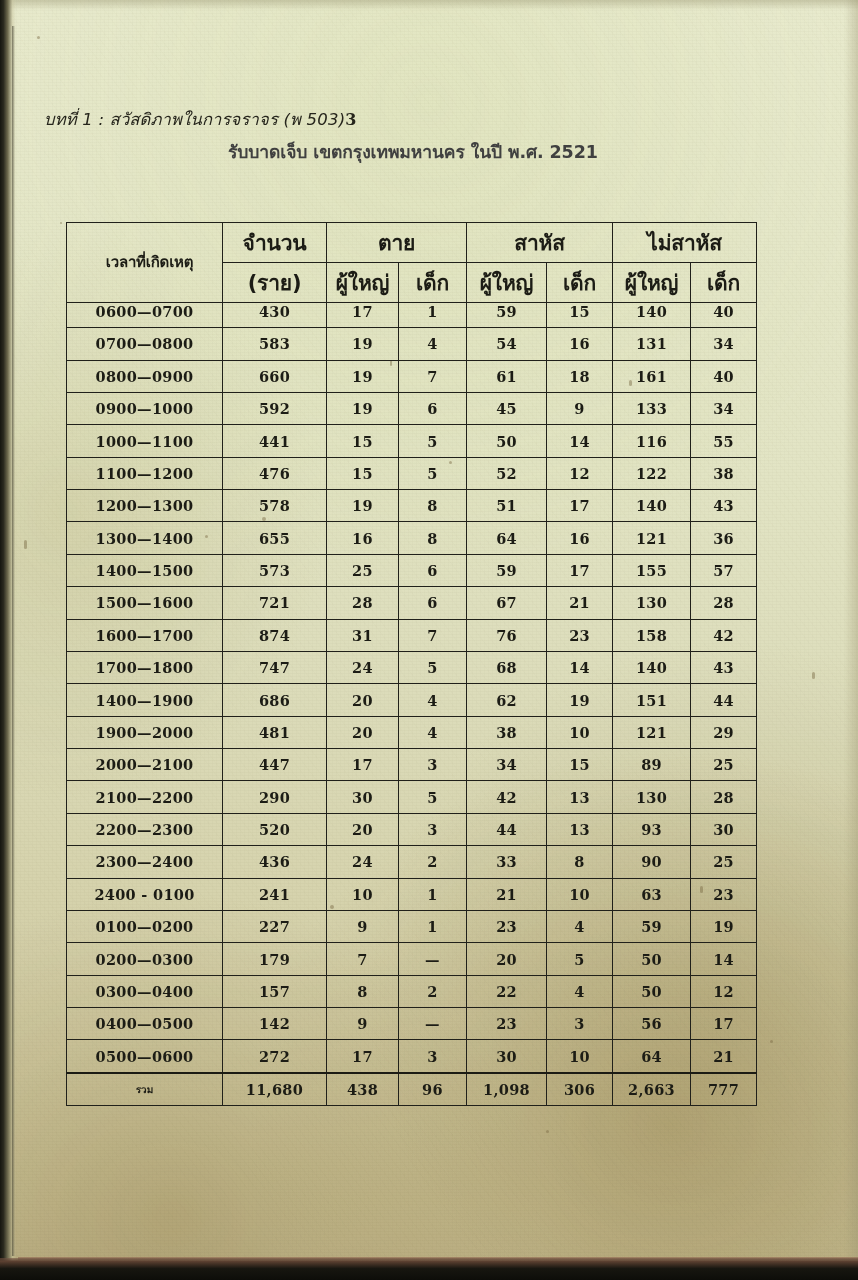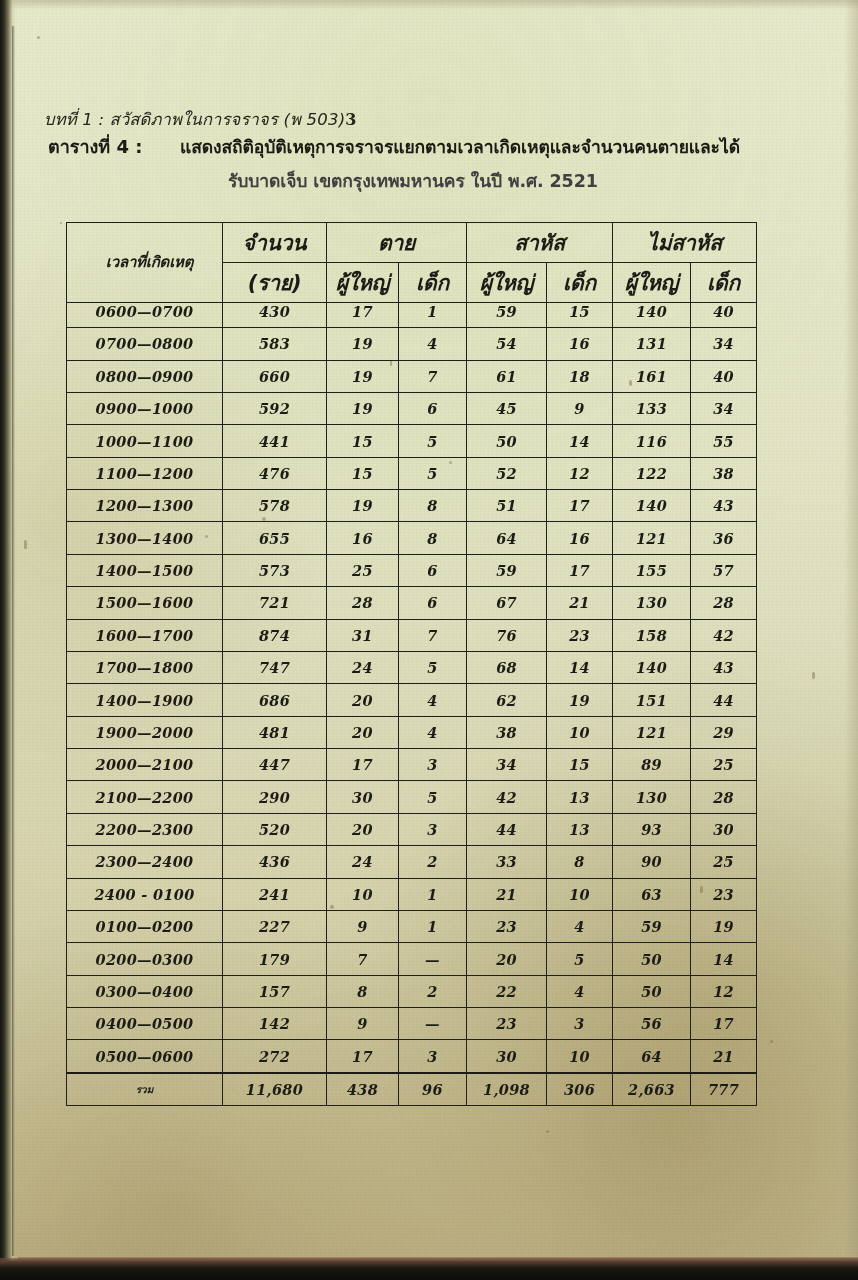--- a/index.html
+++ b/index.html
@@ -150,21 +150,20 @@
     font-weight: 700;
     color: #404040;
     letter-spacing: -0.1px;
   }
 
   
   #tbl-wrap {
     position: absolute;
     left: 66px; top: 222px;
     width: 670px;
-    font-style: italic;
   }
   table.stat {
     border-collapse: collapse;
     width: 670px;
     table-layout: fixed;
     background: transparent;
   }
   table.stat th, table.stat td {
     border: 1px solid #20201a;
     text-align: center;
@@ -262,24 +261,20 @@
   <div class="speck" style="left:770px; top:1040px; width:3px; height:3px;"></div>
 
   <div id="content">
 
     <div class="hdr-row">
       <div class="running-head">บทที่ 1 : สวัสดิภาพในการจราจร  (พ 503)</div>
       <div class="page-num">3</div>
     </div>
 
     <div class="title-block">
-      <div class="title-line">
-        <div class="title-label">ตารางที่ 4 :</div>
-        <div class="title-text">แสดงสถิติอุบัติเหตุการจราจรแยกตามเวลาเกิดเหตุและจำนวนคนตายและได้</div>
-      </div>
       <div class="title-line2">รับบาดเจ็บ  เขตกรุงเทพมหานคร  ในปี พ.ศ. 2521</div>
     </div>
 
     <div id="tbl-wrap">
       <table class="stat">
         <colgroup>
           <col class="c-time">
             <col class="c-num">
             <col class="c-a">
             <col class="c-b">

